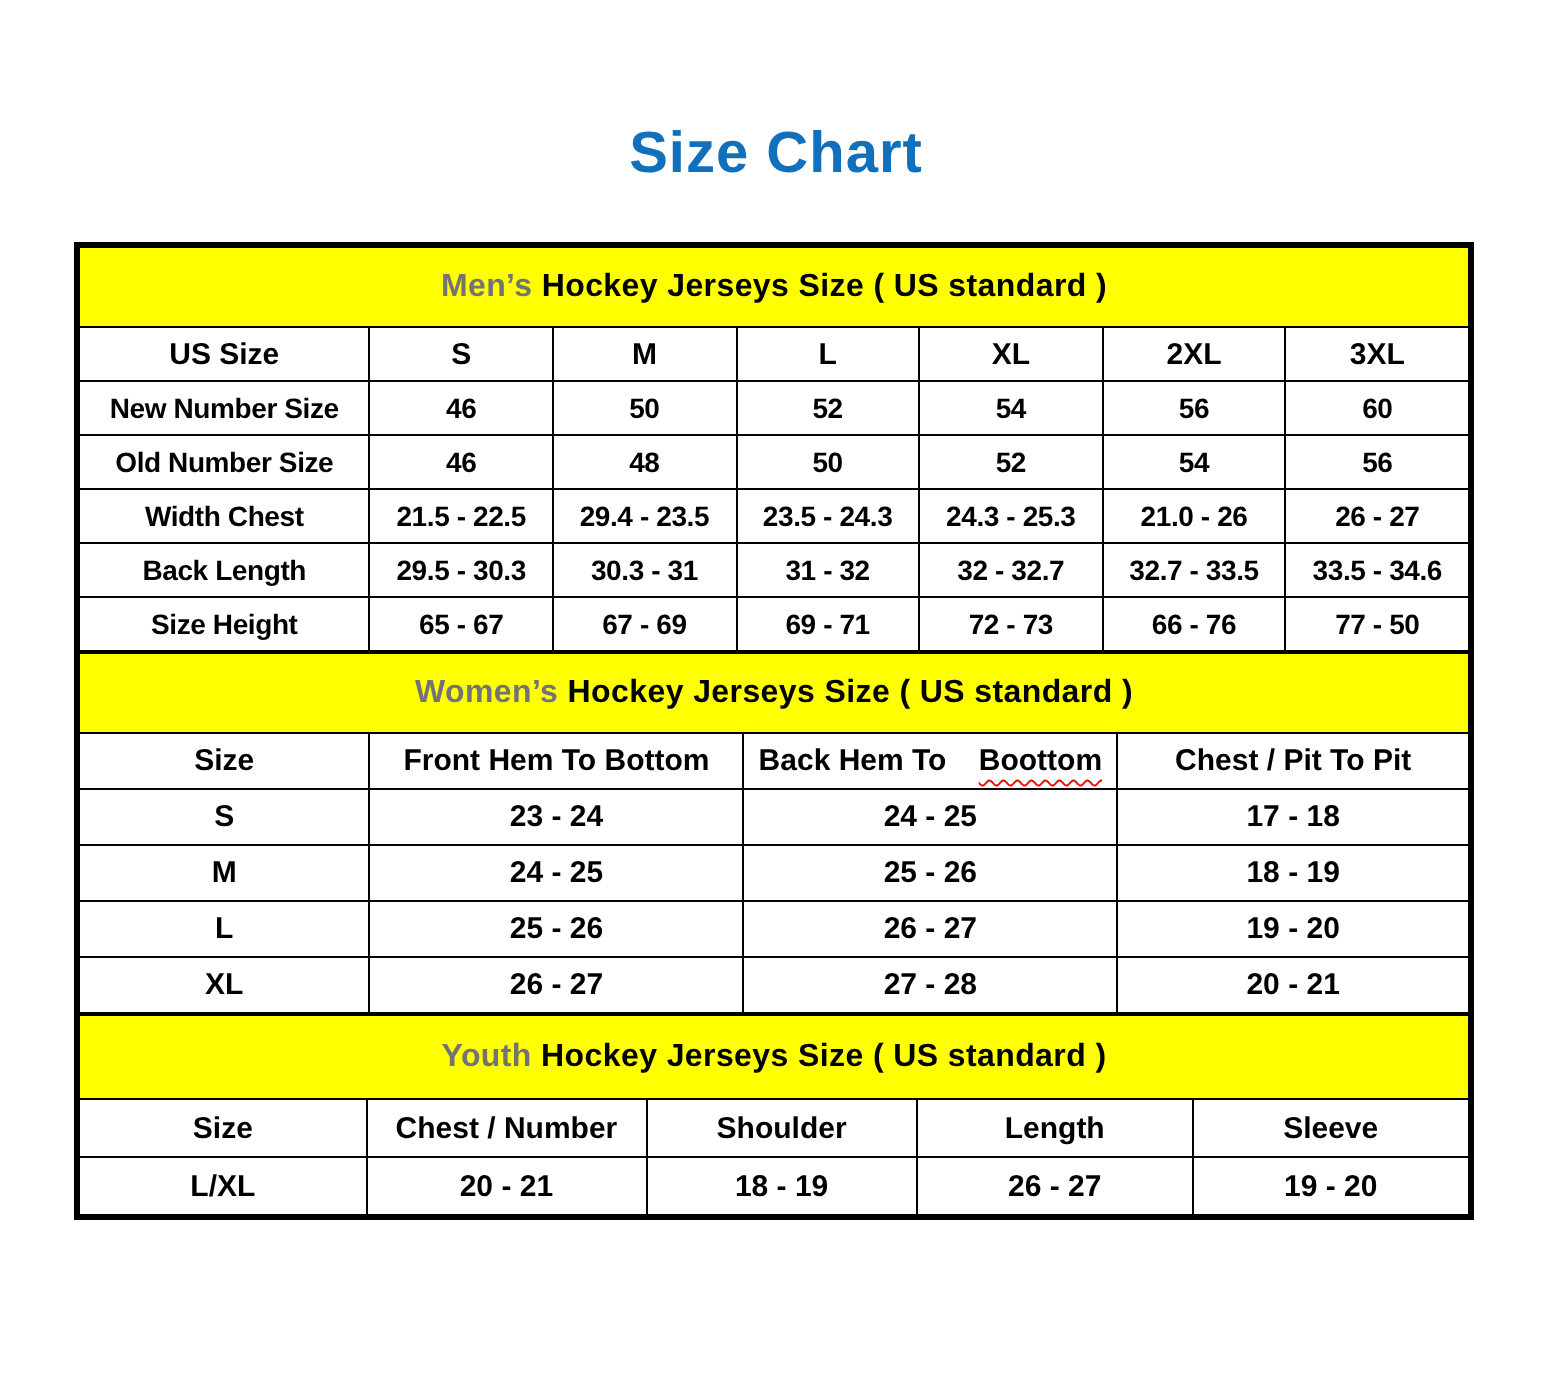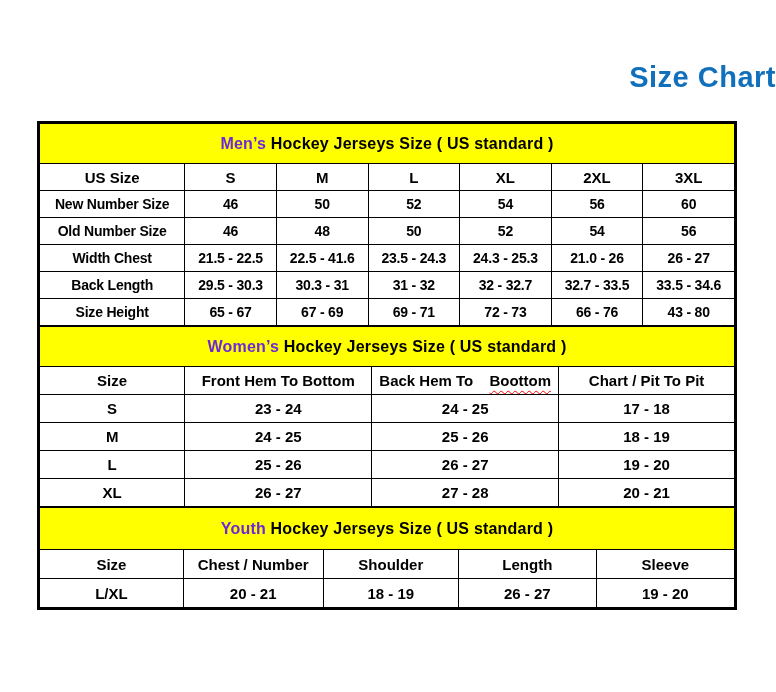--- a/index.html
+++ b/index.html
@@ -7,21 +7,21 @@
     width: 776px;
     min-height: 692px;
     background: #ffffff;
     font-family: "Liberation Sans", sans-serif;
   }
   .page { width: 776px; min-height: 692px; position: relative; }
   .title {
     margin-top: 56px;
     height: 42px;
     line-height: 42px;
-    text-align: right;
+    text-align: center;
     font-size: 29px;
     font-weight: 700;
     color: #1170bb;
     letter-spacing: 0.5px;
   }
   .chart-wrap {
     margin-top: 23px;
     margin-left: 37px;
     width: 700px;
     border: 2px solid #000000;
@@ -40,21 +40,21 @@
     font-weight: 700;
     padding: 0 2px;
     overflow: hidden;
     white-space: nowrap;
   }
   tr.band td {
     background: #ffff00;
     font-size: 16px;
     letter-spacing: 0.2px;
   }
-  .band-red { color: #6d28d9; }
+  .band-red { color: #737373; }
   
   .mens tr.band td { height: 40px; }
   .mens th, .mens td { height: 27px; font-size: 14px; letter-spacing: -0.2px; }
   .mens th { font-size: 15px; letter-spacing: 0; }
   .mens col.c0 { width: 20.9%; }
   .mens col.cn { width: 13.18%; }
   
   .womens tr.band td { height: 40px; }
   .womens th, .womens td { height: 28px; font-size: 15px; }
   .womens col.c0 { width: 20.9%; }
@@ -124,21 +124,21 @@
             <td>46</td>
             <td>48</td>
             <td>50</td>
             <td>52</td>
             <td>54</td>
             <td>56</td>
           </tr>
           <tr>
             <td>Width Chest</td>
             <td>21.5 - 22.5</td>
-            <td>22.5 - 41.6</td>
+            <td>29.4 - 23.5</td>
             <td>23.5 - 24.3</td>
             <td>24.3 - 25.3</td>
             <td>21.0 - 26</td>
             <td>26 - 27</td>
           </tr>
           <tr>
             <td>Back Length</td>
             <td>29.5 - 30.3</td>
             <td>30.3 - 31</td>
             <td>31 - 32</td>
@@ -146,41 +146,41 @@
             <td>32.7 - 33.5</td>
             <td>33.5 - 34.6</td>
           </tr>
           <tr>
             <td>Size Height</td>
             <td>65 - 67</td>
             <td>67 - 69</td>
             <td>69 - 71</td>
             <td>72 - 73</td>
             <td>66 - 76</td>
-            <td>43 - 80</td>
+            <td>77 - 50</td>
           </tr>
         </tbody>
     </table>
 
     <table class="sec womens">
       <colgroup>
         <col class="c0">
           <col class="c1">
           <col class="c2">
           <col class="c3">
       </colgroup>
       <tbody>
         <tr class="band">
           <td colspan="4"><span class="band-red">Women’s</span><span> Hockey Jerseys Size ( US standard )</span></td>
         </tr>
       <tr>
             <th>Size</th>
             <th>Front Hem To Bottom</th>
             <th>Back Hem To <span class="wavy">Boottom</span></th>
-            <th>Chart / Pit To Pit</th>
+            <th>Chest / Pit To Pit</th>
           </tr>
           <tr>
             <td>S</td>
             <td>23 - 24</td>
             <td>24 - 25</td>
             <td>17 - 18</td>
           </tr>
           <tr>
             <td>M</td>
             <td>24 - 25</td>

